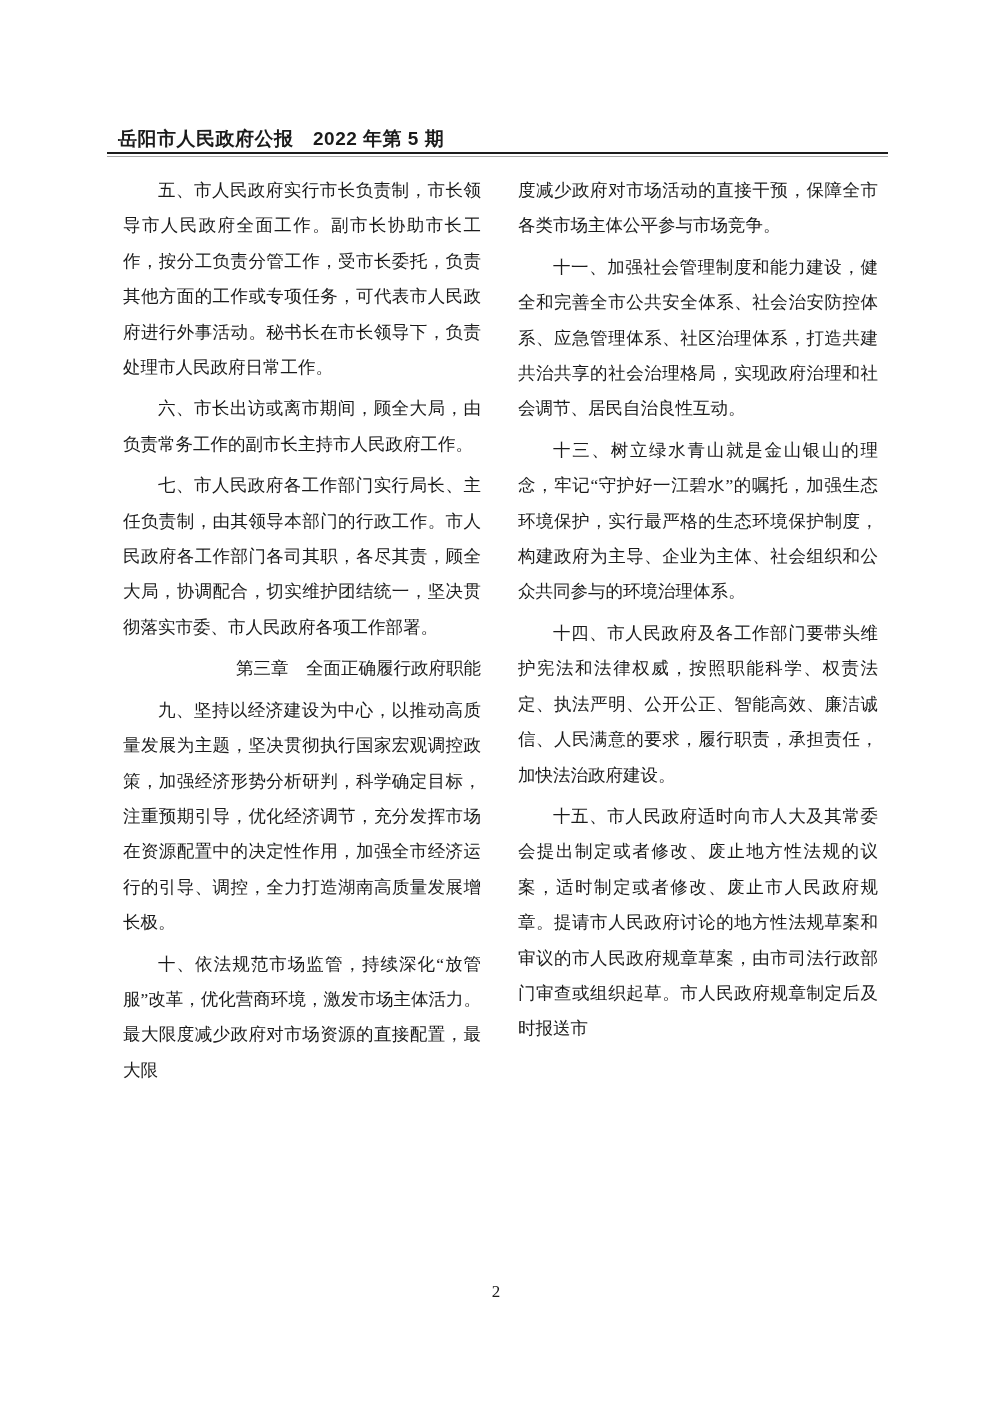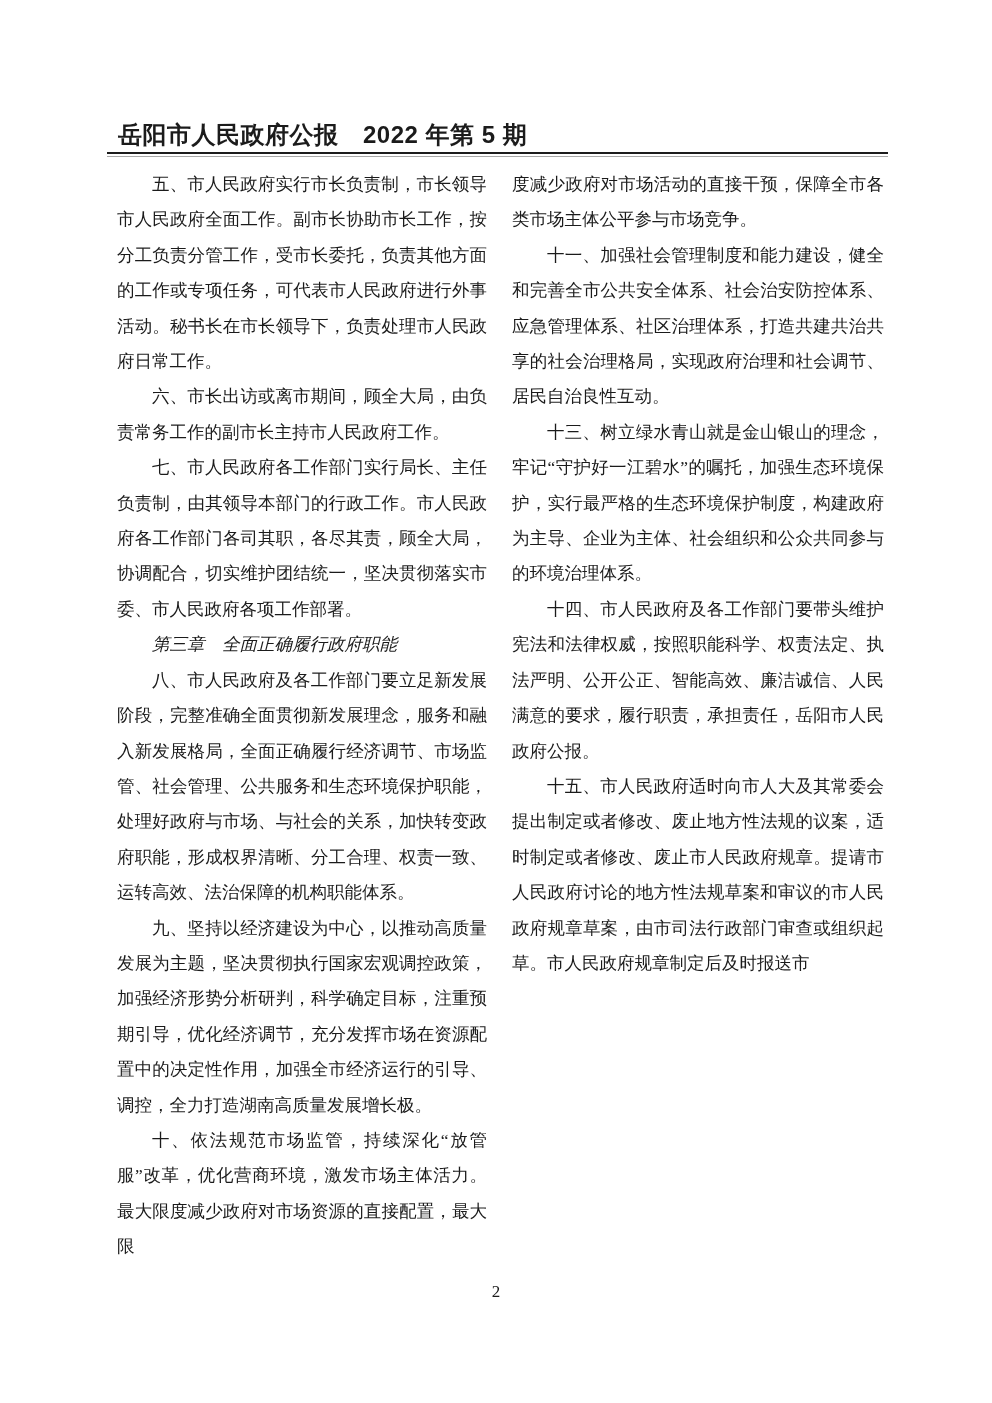--- a/index.html
+++ b/index.html
@@ -12,24 +12,24 @@
     width: 992px;
     height: 1403px;
     background: #ffffff;
     color: #1b1b1b;
     font-family: "Liberation Serif", "DejaVu Serif", serif;
     overflow: hidden;
   }
   .header-title {
     position: absolute;
     left: 118px;
-    top: 119px;
+    top: 126px;
     font-family: "Liberation Sans", "DejaVu Sans", sans-serif;
     font-weight: 600;
-    font-size: 24px;
+    font-size: 19px;
     letter-spacing: 0.5px;
     white-space: nowrap;
   }
   .header-rule {
     position: absolute;
     left: 107px;
     top: 152px;
     width: 781px;
     height: 2px;
     border-top: 2px solid #1c1c1c;
@@ -40,32 +40,31 @@
     position: absolute;
     top: 167px;
     font-size: 17.5px;
     line-height: 35.4px;
     text-align: justify;
     text-justify: inter-ideograph;
   }
   .column-left  { left: 117px; width: 370px; }
   .column-right { left: 512px; width: 372px; }
   .column p {
-    margin: 0;
+    margin: 6px;
     padding: 0;
     text-indent: 2em;
   }
   .column p.continuation {
     text-indent: 0;
   }
   .chapter-heading {
-    text-align: left;
+    text-align: right;
     text-indent: 0;
     margin: 28px 0 40px 0;
-    font-style: italic;
   }
   .page-number {
     position: absolute;
     left: 0;
     top: 1279px;
     width: 992px;
     text-align: center;
     font-size: 17px;
     line-height: 26px;
   }
@@ -77,28 +76,27 @@
 
   <div class="header-title">岳阳市人民政府公报　2022 年第 5 期</div>
 
   <div class="header-rule"></div>
 
   <div class="column column-left">
     <p>五、市人民政府实行市长负责制，市长领导市人民政府全面工作。副市长协助市长工作，按分工负责分管工作，受市长委托，负责其他方面的工作或专项任务，可代表市人民政府进行外事活动。秘书长在市长领导下，负责处理市人民政府日常工作。</p>
     <p>六、市长出访或离市期间，顾全大局，由负责常务工作的副市长主持市人民政府工作。</p>
     <p>七、市人民政府各工作部门实行局长、主任负责制，由其领导本部门的行政工作。市人民政府各工作部门各司其职，各尽其责，顾全大局，协调配合，切实维护团结统一，坚决贯彻落实市委、市人民政府各项工作部署。</p>
     <p class="chapter-heading">第三章　全面正确履行政府职能</p>
-    <p>八、市人民政府及各工作部门要立足新发展阶段，完整准确全面贯彻新发展理念，服务和融入新发展格局，全面正确履行经济调节、市场监管、社会管理、公共服务和生态环境保护职能，处理好政府与市场、与社会的关系，加快转变政府职能，形成权界清晰、分工合理、权责一致、运转高效、法治保障的机构职能体系。</p>
     <p>九、坚持以经济建设为中心，以推动高质量发展为主题，坚决贯彻执行国家宏观调控政策，加强经济形势分析研判，科学确定目标，注重预期引导，优化经济调节，充分发挥市场在资源配置中的决定性作用，加强全市经济运行的引导、调控，全力打造湖南高质量发展增长极。</p>
     <p>十、依法规范市场监管，持续深化“放管服”改革，优化营商环境，激发市场主体活力。最大限度减少政府对市场资源的直接配置，最大限</p>
   </div>
 
   <div class="column column-right">
     <p class="continuation">度减少政府对市场活动的直接干预，保障全市各类市场主体公平参与市场竞争。</p>
     <p>十一、加强社会管理制度和能力建设，健全和完善全市公共安全体系、社会治安防控体系、应急管理体系、社区治理体系，打造共建共治共享的社会治理格局，实现政府治理和社会调节、居民自治良性互动。</p>
     <p>十三、树立绿水青山就是金山银山的理念，牢记“守护好一江碧水”的嘱托，加强生态环境保护，实行最严格的生态环境保护制度，构建政府为主导、企业为主体、社会组织和公众共同参与的环境治理体系。</p>
-    <p>十四、市人民政府及各工作部门要带头维护宪法和法律权威，按照职能科学、权责法定、执法严明、公开公正、智能高效、廉洁诚信、人民满意的要求，履行职责，承担责任，岳阳市人民政府公报。</p>
+    <p>十四、市人民政府及各工作部门要带头维护宪法和法律权威，按照职能科学、权责法定、执法严明、公开公正、智能高效、廉洁诚信、人民满意的要求，履行职责，承担责任，加快法治政府建设。</p>
     <p>十五、市人民政府适时向市人大及其常委会提出制定或者修改、废止地方性法规的议案，适时制定或者修改、废止市人民政府规章。提请市人民政府讨论的地方性法规草案和审议的市人民政府规章草案，由市司法行政部门审查或组织起草。市人民政府规章制定后及时报送市</p>
   </div>
 
   <div class="page-number">2</div>
 
 </div>
 
 </body></html>

